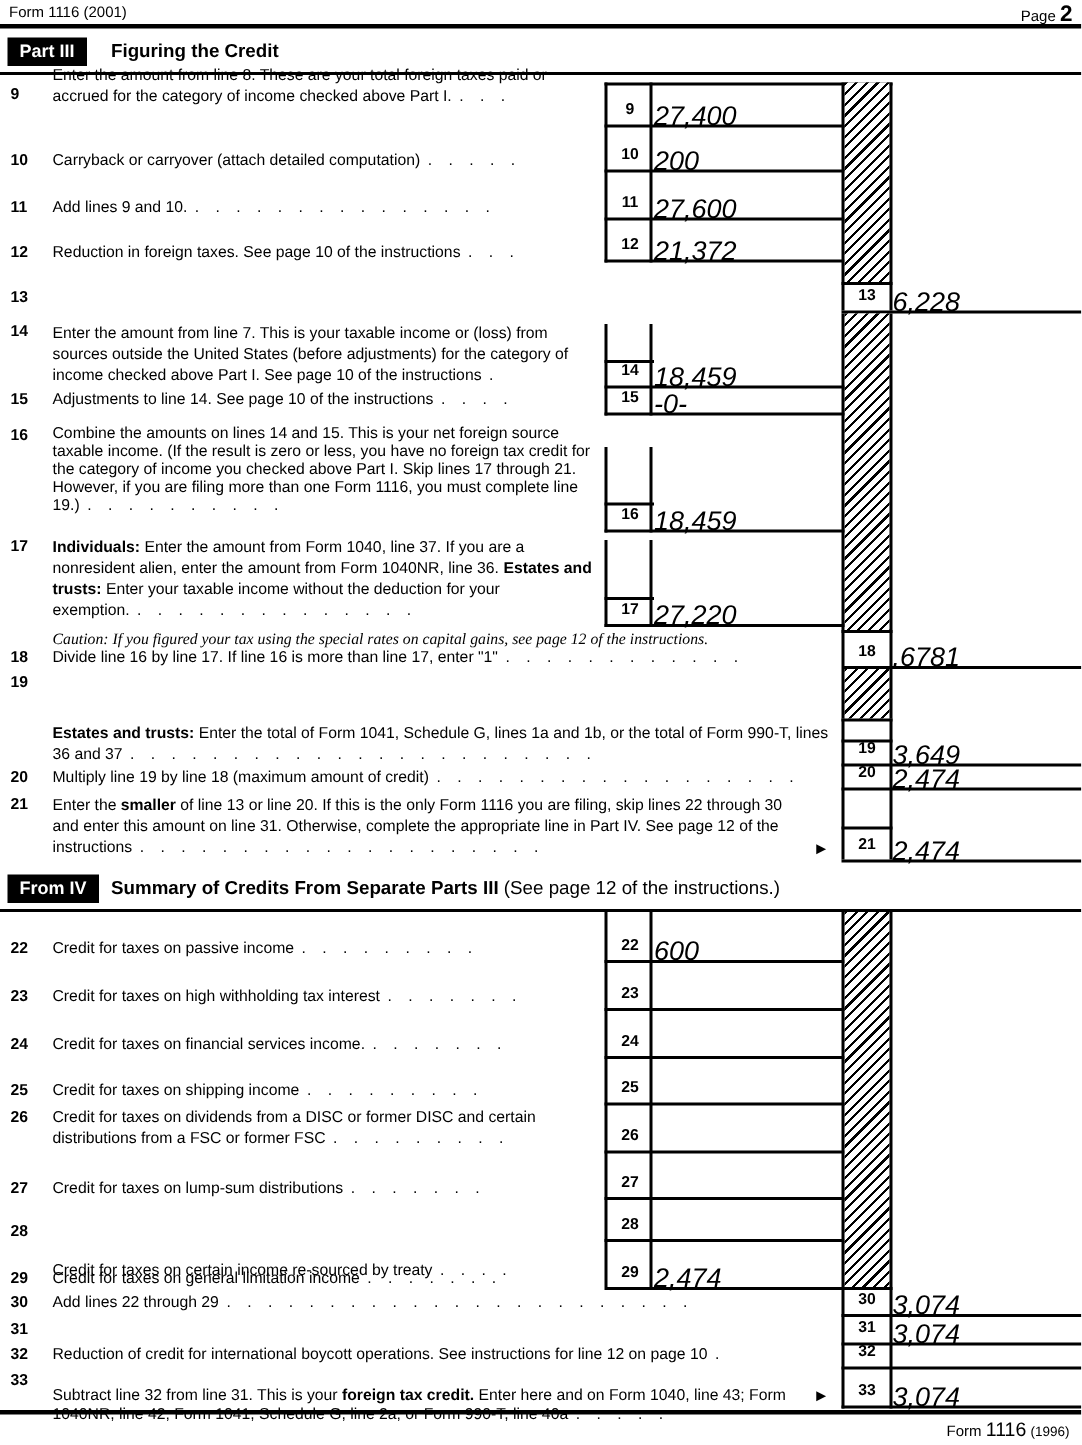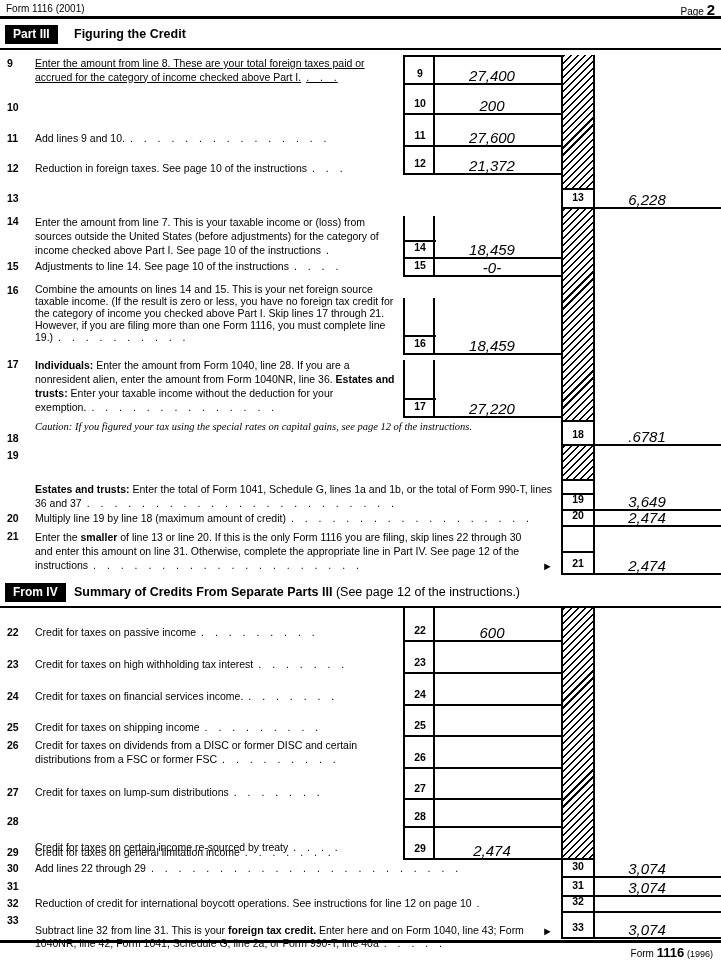--- a/index.html
+++ b/index.html
@@ -10,21 +10,21 @@
   .thick{height:3px;}
   .hatch{position:absolute;left:561px;width:34px;box-sizing:border-box;
          border-left:2px solid #000;border-right:2px solid #000;
          background:repeating-linear-gradient(135deg,#000 0 1.5px,#fff 1.5px 5px);}
   .num{position:absolute;left:7px;width:24px;font-weight:bold;font-size:10.5px;}
   .boxnum{position:absolute;width:32px;text-align:center;font-weight:bold;font-size:10.5px;}
   .boxnum.inner{left:404px;}
   .boxnum.right{left:562px;}
   .desc{position:absolute;left:35px;font-size:10.5px;line-height:13.5px;}
   .tight{line-height:11.9px;}
-  .val{position:absolute;font-size:15px;font-style:italic;white-space:nowrap;text-align:center;}
+  .val{position:absolute;font-size:18px;font-style:italic;white-space:nowrap;text-align:left;}
   .val.inner{left:436px;width:112px;}
   .val.right{left:595px;width:104px;}
   .dots{word-spacing:6px;letter-spacing:1px;margin-left:5px;white-space:nowrap;}
   .badge{position:absolute;left:5px;background:#000;color:#fff;font-weight:bold;
          font-size:12px;padding:2px 8px 3px 8px;}
   .ptitle{position:absolute;left:74px;font-weight:bold;font-size:12.5px;}
   .ptitle .norm{font-weight:normal;}
   .hdr-small{font-size:10px;}
   .arrow{position:absolute;font-size:11px;}
   .caution{font-style:italic;font-family:"Liberation Serif",serif;}
@@ -85,25 +85,26 @@
   <div class="hl" style="left:561px;top:479px;width:34px;"></div>
   <div class="vl" style="left:561px;top:479px;height:94px;"></div>
   <div class="vl" style="left:593px;top:479px;height:94px;"></div>
   <div class="hl" style="left:561px;top:493px;width:34px;"></div>
   <div class="hl" style="left:561px;top:509px;width:160px;"></div>
   <div class="hl" style="left:561px;top:525px;width:160px;"></div>
   <div class="hl" style="left:561px;top:551px;width:34px;"></div>
   <div class="hl" style="left:561px;top:573px;width:160px;"></div>
 
   <div class="num" style="top:57px;">9</div>
-  <div class="desc" style="top:57px;width:368px;text-decoration:underline;"><span>Enter the amount from line 8. These are your total foreign taxes paid or accrued for the category of income checked above Part I.</span><span class="dots">. . .</span></div>
+  <div class="desc" style="top:44px;width:368px;"><span>Enter the amount from line 8. These are your total foreign taxes paid or accrued for the category of income checked above Part I.</span><span class="dots">. . .</span></div>
   <div class="boxnum inner" style="top:67px;">9</div>
   <div class="val inner" style="top:67px;">27,400</div>
 
   <div class="num" style="top:101px;">10</div>
+  <div class="desc" style="top:101px;width:368px;"><span>Carryback or carryover (attach detailed computation)</span><span class="dots">. . . . .</span></div>
   <div class="boxnum inner" style="top:97px;">10</div>
   <div class="val inner" style="top:97px;">200</div>
 
   <div class="num" style="top:132px;">11</div>
   <div class="desc" style="top:132px;width:368px;"><span>Add lines 9 and 10.</span><span class="dots">. . . . . . . . . . . . . . .</span></div>
   <div class="boxnum inner" style="top:129px;">11</div>
   <div class="val inner" style="top:129px;">27,600</div>
 
   <div class="num" style="top:162px;">12</div>
   <div class="desc" style="top:162px;width:368px;"><span>Reduction in foreign taxes. See page 10 of the instructions</span><span class="dots">. . .</span></div>
@@ -124,29 +125,30 @@
   <div class="boxnum inner" style="top:259px;">15</div>
   <div class="val inner" style="top:259px;">-0-</div>
 
   <div class="num" style="top:284px;">16</div>
   <div class="desc tight" style="top:284px;width:368px;"><span>Combine the amounts on lines 14 and 15. This is your net foreign source taxable income. (If the result is zero or less, you have no foreign tax credit for the category of income you checked above Part I. Skip lines 17 through 21. However, if you are filing more than one Form 1116, you must complete line 19.)</span><span class="dots">. . . . . . . . . .</span></div>
   <div class="boxnum inner" style="top:337px;">16</div>
   <div class="val inner" style="top:337px;">18,459</div>
 
   <div class="num" style="top:358px;">17</div>
   <div class="desc" style="top:358px;width:368px;line-height:14px;">
-    <span><b>Individuals:</b><span> Enter the amount from Form 1040, line 28. If you are a nonresident alien, enter the amount from Form 1040NR, line 36.</span></span>
+    <span><b>Individuals:</b><span> Enter the amount from Form 1040, line 37. If you are a nonresident alien, enter the amount from Form 1040NR, line 36.</span></span>
     <span><b>Estates and trusts:</b><span> Enter your taxable income without the deduction for your exemption.</span></span><span class="dots">. . . . . . . . . . . . . .</span>
   </div>
   <div class="boxnum inner" style="top:400px;">17</div>
   <div class="val inner" style="top:400px;font-style:italic;">27,220</div>
 
   <div class="desc caution" style="top:420px;width:540px;font-size:10.5px;"><span>Caution:</span><span> If you figured your tax using the special rates on capital gains, see page 12 of the instructions.</span></div>
 
   <div class="num" style="top:432px;">18</div>
+  <div class="desc" style="top:432px;width:522px;"><span>Divide line 16 by line 17. If line 16 is more than line 17, enter "1"</span><span class="dots">. . . . . . . . . . . .</span></div>
   <div class="boxnum right" style="top:428px;">18</div>
   <div class="val right" style="top:428px;">.6781</div>
 
   <div class="num" style="top:449px;">19</div>
   <div class="desc" style="top:482px;width:520px;line-height:14px;"><b>Estates and trusts:</b><span> Enter the total of Form 1041, Schedule G, lines 1a and 1b, or the total of Form 990-T, lines 36 and 37</span><span class="dots">. . . . . . . . . . . . . . . . . . . . . . .</span></div>
   <div class="boxnum right" style="top:493px;">19</div>
   <div class="val right" style="top:493px;">3,649</div>
 
   <div class="num" style="top:512px;">20</div>
   <div class="desc" style="top:512px;width:522px;"><span>Multiply line 19 by line 18 (maximum amount of credit)</span><span class="dots">. . . . . . . . . . . . . . . . . .</span></div>
@@ -237,17 +239,17 @@
 
   <div class="num" style="top:914px;">33</div>
   <div class="desc" style="top:924px;width:510px;line-height:12.5px;"><span>Subtract line 32 from line 31. This is your </span><b>foreign tax credit.</b><span> Enter here and on Form 1040, line 43; Form 1040NR, line 42; Form 1041, Schedule G, line 2a; or Form 990-T, line 40a</span><span class="dots">. . . . .</span></div>
   <div class="arrow" style="left:542px;top:925px;">►</div>
   <div class="boxnum right" style="top:921px;">33</div>
   <div class="val right" style="top:921px;">3,074</div>
 
   <div class="hl thick" style="left:0;top:940px;width:721px;"></div>
   <div style="position:absolute;right:8px;top:945px;font-size:10px;">
     <span>Form</span>
-    <span style="font-weight:bold;font-size:13px;margin-top:40px;">1116</span>
+    <span style="font-weight:normal;font-size:13px;margin-top:40px;">1116</span>
     <span style="font-size:9px;">(1996)</span>
   </div>
 
 </div>
 
 </body></html>

